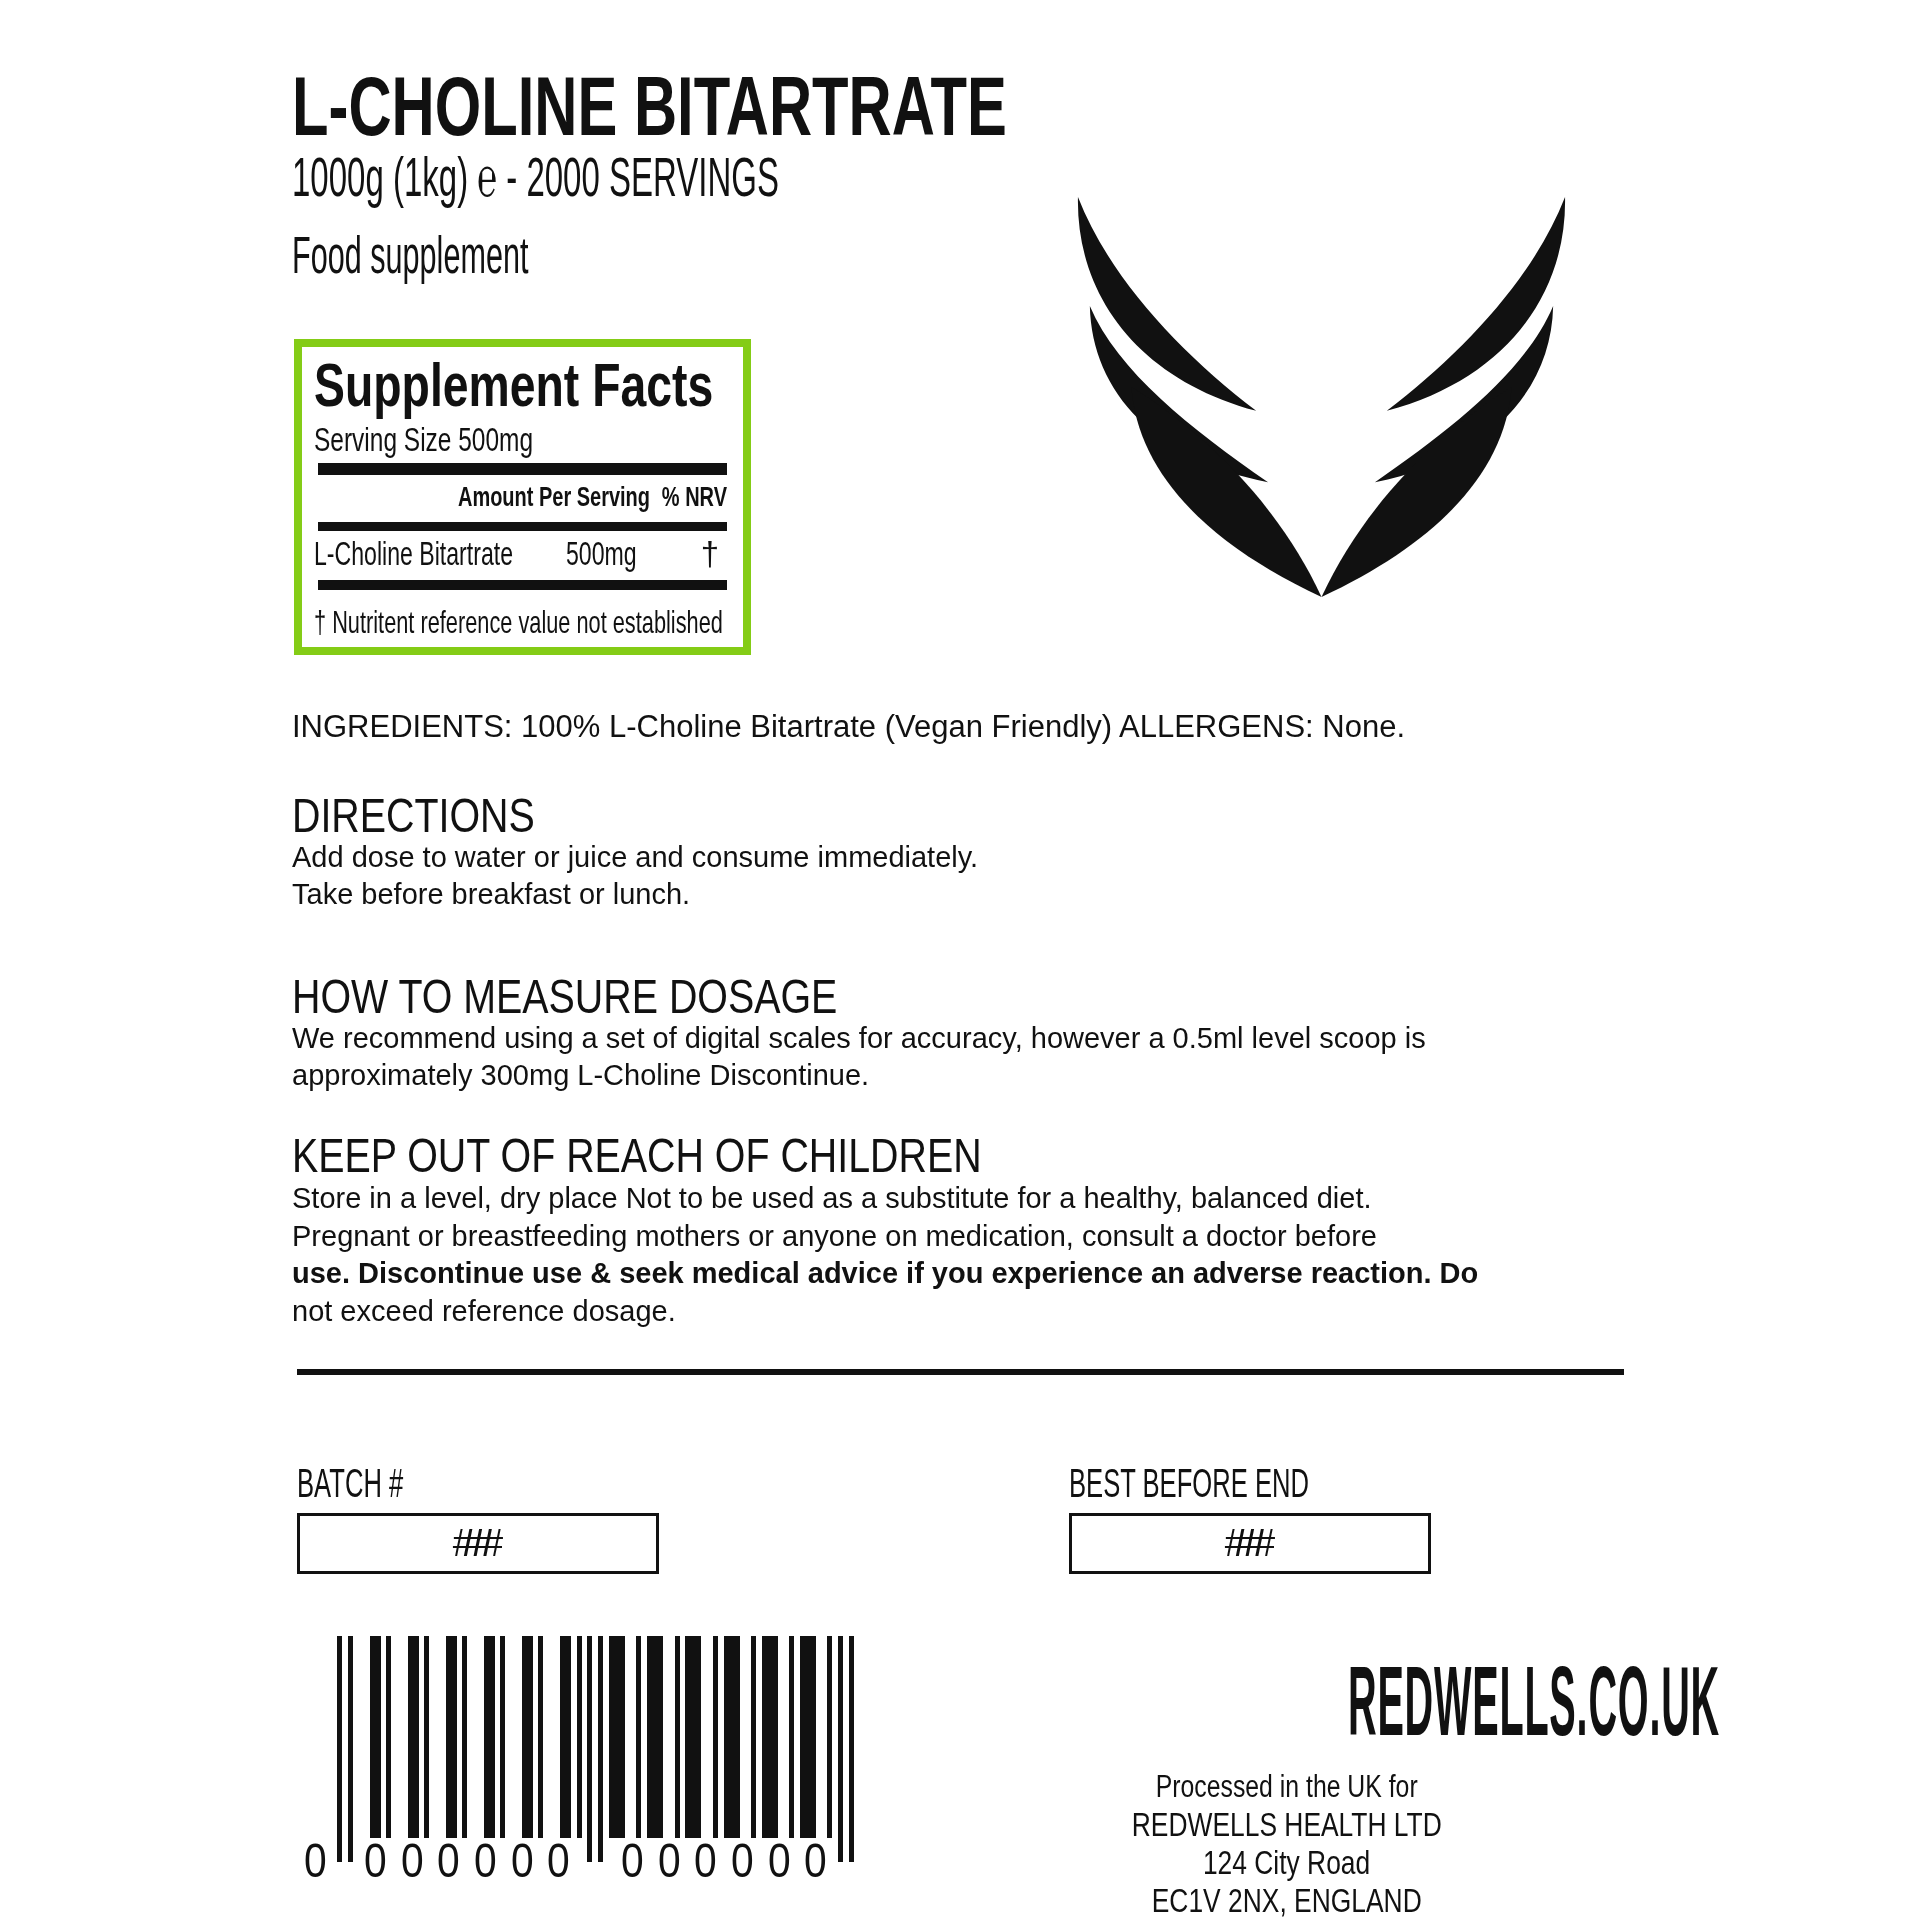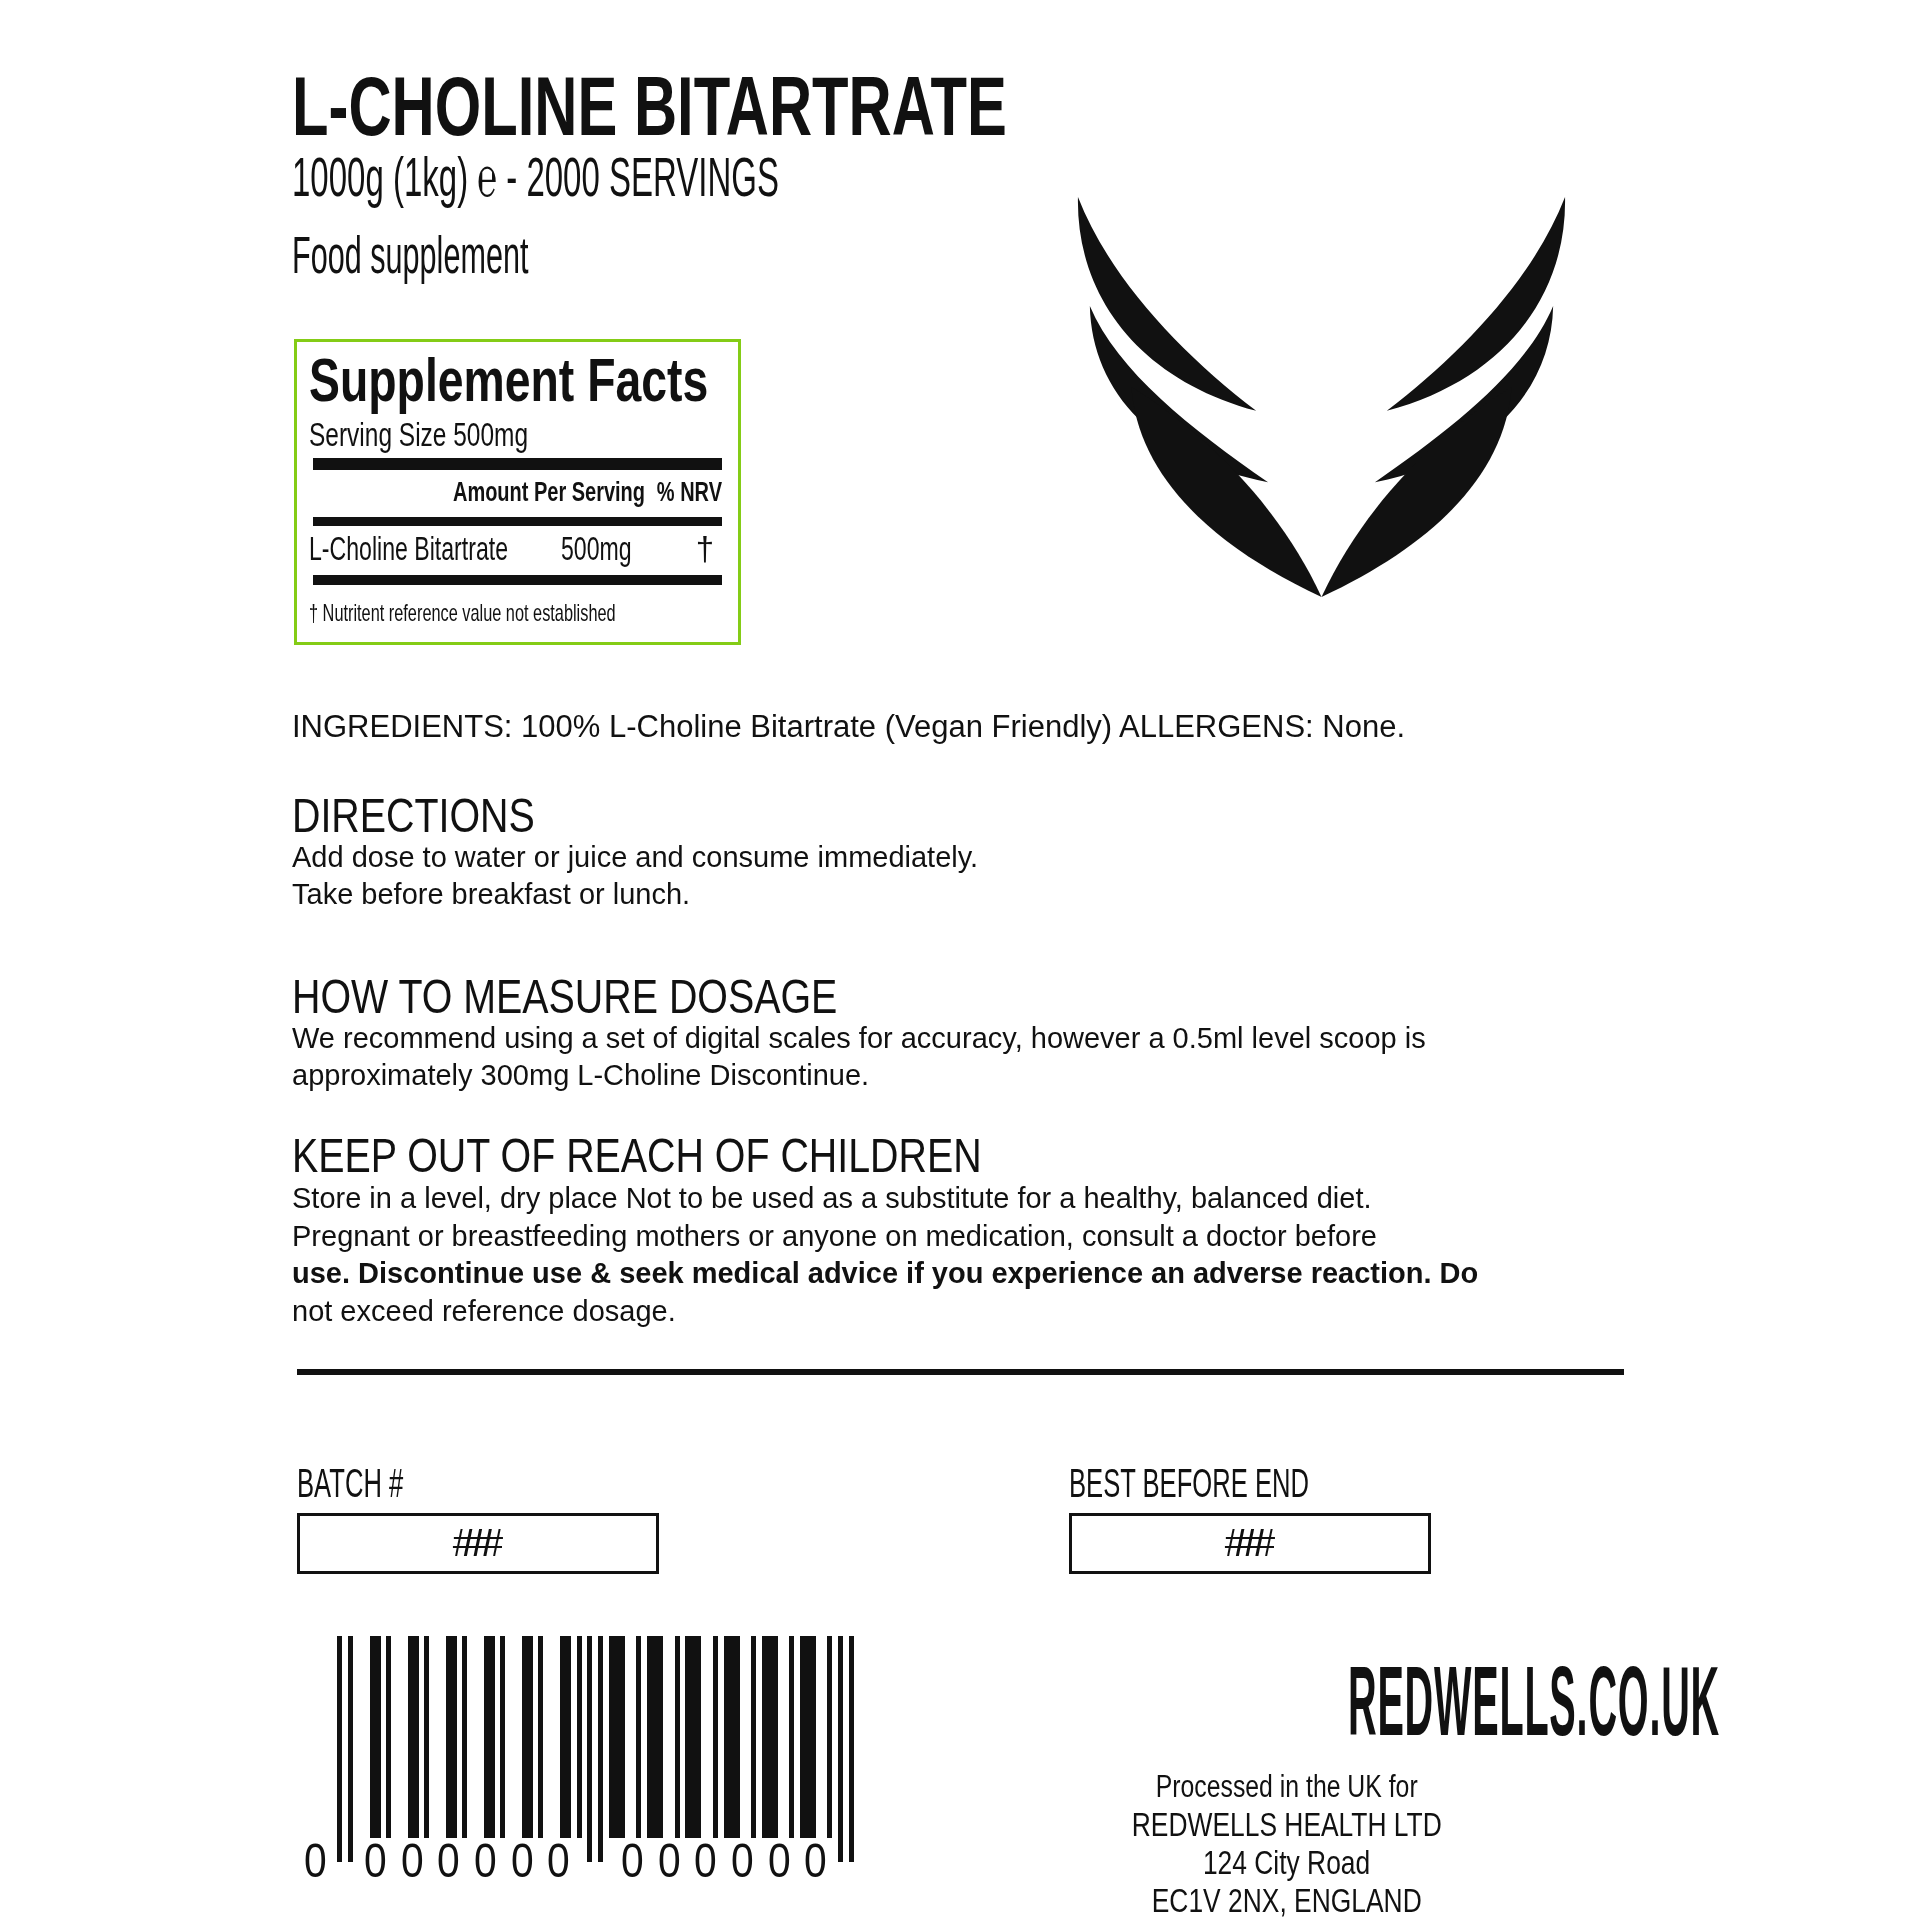--- a/index.html
+++ b/index.html
@@ -9,27 +9,27 @@
   .nw{white-space:nowrap;}
   .cx{display:inline-block;transform-origin:0 0;white-space:nowrap;}
   
   .title{font-size:83px;font-weight:700;letter-spacing:0;line-height:1;}
   .sub{font-size:55px;font-weight:400;line-height:1;}
   .cat{font-size:51px;font-weight:400;line-height:1;text-decoration:underline;}
   
   .h2{font-size:48px;font-weight:400;line-height:1;}
   .body{font-size:29px;font-weight:400;line-height:1;}
   
-  .sf-box{border:3px solid #84cc16;background:#fff;}
+  .sf-box{border:8px solid #84cc16;background:#fff;}
   .sf-head{font-size:61px;font-weight:700;line-height:1;}
   .sf-serv{font-size:34px;line-height:1;}
   .sf-bar{position:absolute;left:16px;right:16px;background:#111;}
   .sf-cols{font-size:27px;font-weight:700;line-height:1;}
   .sf-row{font-size:33px;line-height:1;}
-  .sf-foot{font-size:24px;line-height:1;}
+  .sf-foot{font-size:32px;line-height:1;}
   
   .stamp-label{font-size:40px;line-height:1;}
   .stamp-box{border:3px solid #111;display:flex;align-items:center;justify-content:center;}
   .stamp-val{font-size:38px;letter-spacing:-0.30em;padding-right:0.30em;}
   
   #barcode{position:absolute;}
   #barcode .bar{position:absolute;top:0;background:#111;}
   .bc-digits{font-size:48px;line-height:1;}
   .bc-digits span{display:inline-block;transform:scaleX(0.85);transform-origin:50% 0;}
   .digit-group{display:flex;justify-content:space-evenly;}

